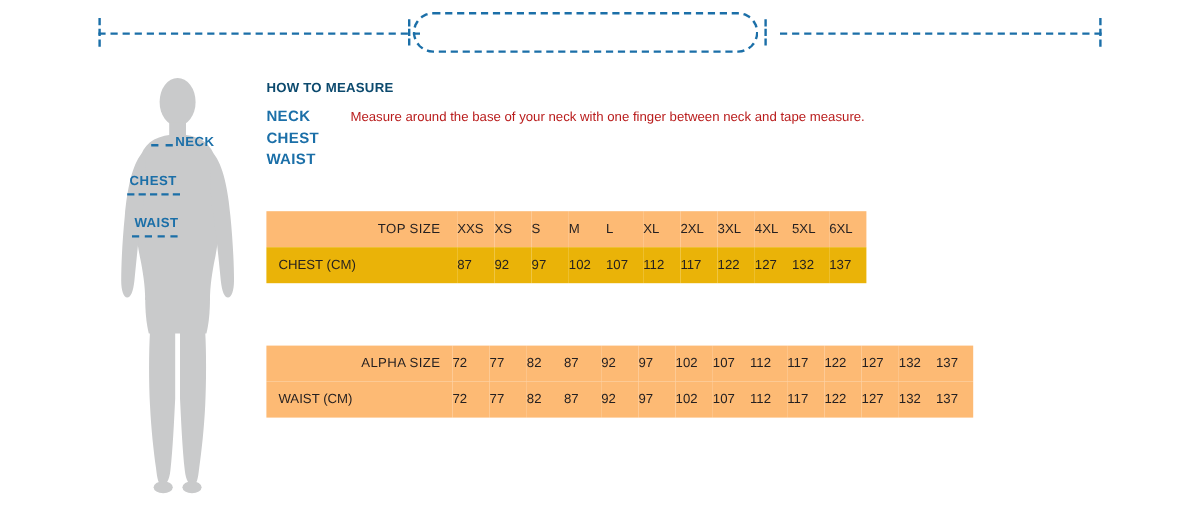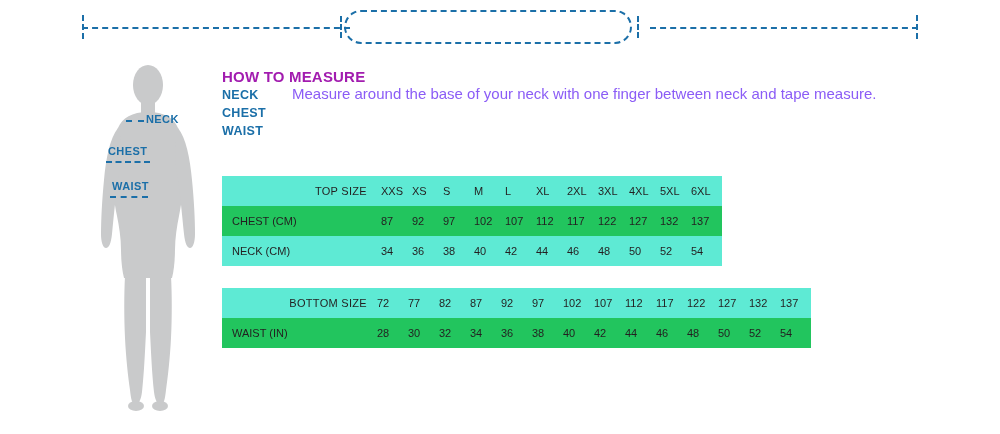--- a/index.html
+++ b/index.html
@@ -98,60 +98,60 @@
   .fig-dash.waist { left: 110px; top: 196px; width: 38px; }
 
   
   .howto {
     position: absolute;
     left: 222px;
     top: 68px;
     width: 700px;
   }
   .howto-title {
-    font-size: 15px;
+    font-size: 11px;
     font-weight: bold;
     letter-spacing: .2px;
-    color: #a21caf;
-    margin-bottom: 0;
+    color: #0c4a6e;
+    margin-bottom: 10px;
   }
   .howto-row {
     display: flex;
     align-items: baseline;
     margin-bottom: 4px;
   }
   .howto-key {
     width: 70px;
     flex: 0 0 70px;
     font-size: 12.5px;
     font-weight: bold;
     color: #1b6fa8;
     letter-spacing: .3px;
   }
   .howto-text {
-    font-size: 15px;
-    color: #8b5cf6;
+    font-size: 11px;
+    color: #b91c1c;
   }
 
   
   .tbl {
     position: absolute;
     border-collapse: collapse;
     font-size: 11px;
   }
   .tbl td, .tbl th {
     padding: 0;
     text-align: left;
     font-weight: normal;
     color: #231f20;
     white-space: nowrap;
   }
   .tbl tr { height: 30px; }
-  .tbl .shade { background: #5eead4; }
-  .tbl .white { background: #22c55e; }
+  .tbl .shade { background: #fdba74; }
+  .tbl .white { background: #eab308; }
   .lbl {
     padding-left: 10px !important;
     font-size: 11px;
   }
   .hdr-lbl {
     font-weight: bold;
     letter-spacing: .3px;
   }
   .val {
     text-align: center;
@@ -259,69 +259,55 @@
         <td class="c-val val">97</td>
         <td class="c-val val">102</td>
         <td class="c-val val">107</td>
         <td class="c-val val">112</td>
         <td class="c-val val">117</td>
         <td class="c-val val">122</td>
         <td class="c-val val">127</td>
         <td class="c-val val">132</td>
         <td class="c-val val">137</td>
       </tr>
-      <tr class="shade">
-        <td class="c-label lbl">NECK (CM)</td>
-        <td class="c-val val">34</td>
-        <td class="c-val val">36</td>
-        <td class="c-val val">38</td>
-        <td class="c-val val">40</td>
-        <td class="c-val val">42</td>
-        <td class="c-val val">44</td>
-        <td class="c-val val">46</td>
-        <td class="c-val val">48</td>
-        <td class="c-val val">50</td>
-        <td class="c-val val">52</td>
-        <td class="c-val val">54</td>
-      </tr>
     </tbody>
   </table>
 
   <table class="tbl" id="bottom-table">
     <tbody>
       <tr class="shade">
-        <td class="c-label lbl hdr-lbl" style="text-align:right;padding-right:10px !important;">BOTTOM  SIZE</td>
+        <td class="c-label lbl hdr-lbl" style="text-align:right;padding-right:10px !important;">ALPHA  SIZE</td>
         <td class="c-val val bold">72</td>
         <td class="c-val val bold">77</td>
         <td class="c-val val bold">82</td>
         <td class="c-val val bold">87</td>
         <td class="c-val val bold">92</td>
         <td class="c-val val bold">97</td>
         <td class="c-val val bold">102</td>
         <td class="c-val val bold">107</td>
         <td class="c-val val bold">112</td>
         <td class="c-val val bold">117</td>
         <td class="c-val val bold">122</td>
         <td class="c-val val bold">127</td>
         <td class="c-val val bold">132</td>
         <td class="c-val val bold">137</td>
       </tr>
-      <tr class="white">
-        <td class="c-label lbl">WAIST (IN)</td>
-        <td class="c-val val">28</td>
-        <td class="c-val val">30</td>
-        <td class="c-val val">32</td>
-        <td class="c-val val">34</td>
-        <td class="c-val val">36</td>
-        <td class="c-val val">38</td>
-        <td class="c-val val">40</td>
-        <td class="c-val val">42</td>
-        <td class="c-val val">44</td>
-        <td class="c-val val">46</td>
-        <td class="c-val val">48</td>
-        <td class="c-val val">50</td>
-        <td class="c-val val">52</td>
-        <td class="c-val val">54</td>
+      <tr class="shade">
+        <td class="c-label lbl">WAIST (CM)</td>
+        <td class="c-val val">72</td>
+        <td class="c-val val">77</td>
+        <td class="c-val val">82</td>
+        <td class="c-val val">87</td>
+        <td class="c-val val">92</td>
+        <td class="c-val val">97</td>
+        <td class="c-val val">102</td>
+        <td class="c-val val">107</td>
+        <td class="c-val val">112</td>
+        <td class="c-val val">117</td>
+        <td class="c-val val">122</td>
+        <td class="c-val val">127</td>
+        <td class="c-val val">132</td>
+        <td class="c-val val">137</td>
       </tr>
     </tbody>
   </table>
 
 </div>
 
 </body></html>

